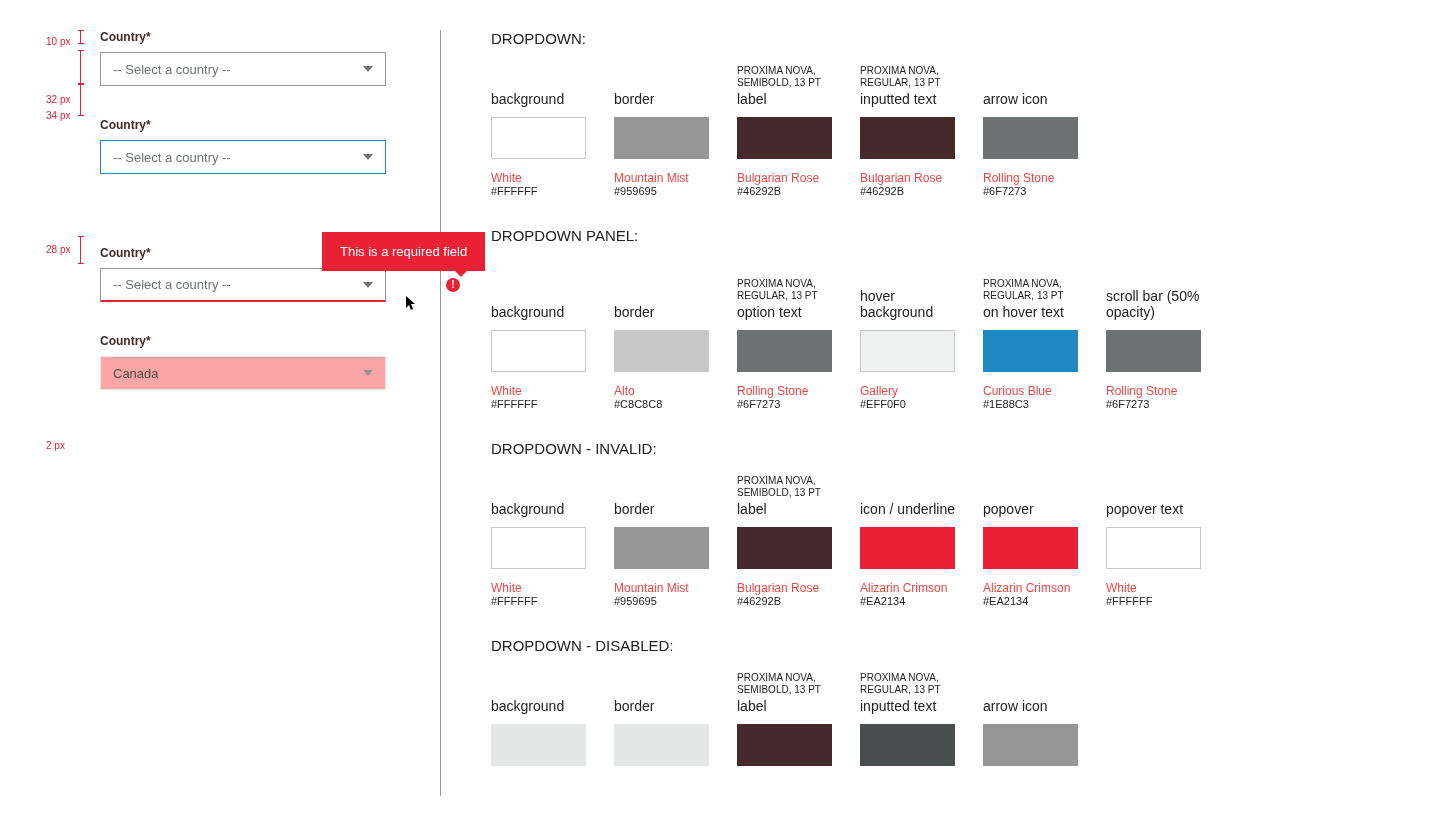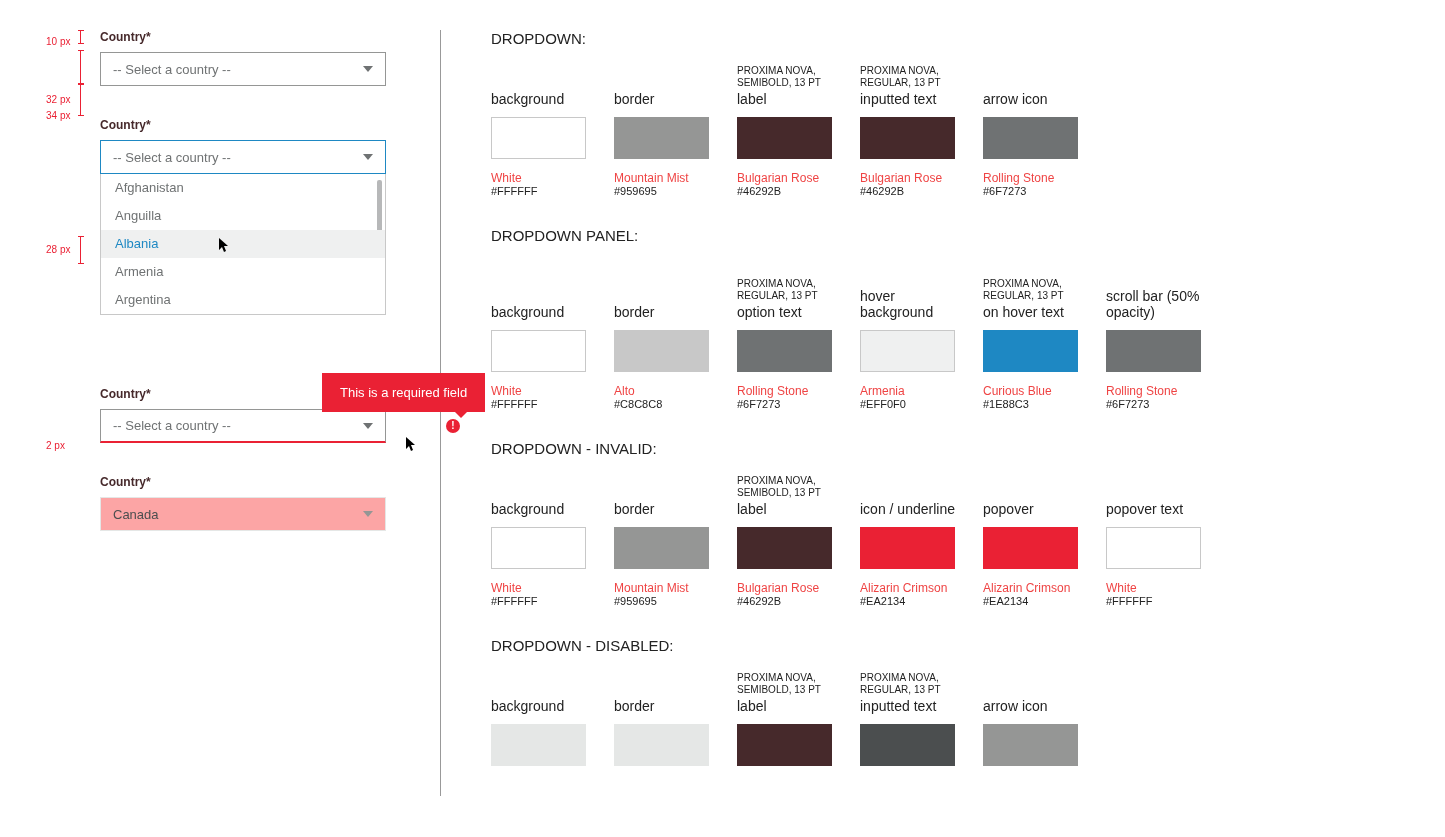--- a/index.html
+++ b/index.html
@@ -92,32 +92,20 @@
       </div>
 
       <div class="field" style="margin-bottom: 12px;">
         <label class="field-label">Country*</label>
         <div class="dd focused">
           <span>-- Select a country --</span>
           <svg class="chev" viewBox="0 0 10 6">
               <path d="M0 0 L5 6 L10 0 Z"></path>
             </svg>
         </div>
-        <div class="panel">
-          <div class="panel-scroll"></div>
-          <div id="options">
-              <div class="opt">Afghanistan</div>
-              <div class="opt">Anguilla</div>
-              <div class="opt hovered">Albania<span class="cursor-icon" style="left: 118px; top: 6px;"><svg viewBox="0 0 12 16">
-                    <path d="M0 0 L0 12 L3 9 L5 14 L7 13 L5 8 L9 8 Z" fill="#000"></path>
-                  </svg></span></div>
-              <div class="opt">Armenia</div>
-              <div class="opt">Argentina</div>
-            </div>
-        </div>
       </div>
 
       <div style="height:60px"></div>
 
       <div class="field">
         <div class="popover">
           <span>This is a required field</span>
         </div>
         <label class="field-label">Country*</label>
         <div class="dd invalid">
@@ -209,21 +197,21 @@
                 <div class="sw-meta">PROXIMA NOVA, REGULAR, 13 PT</div>
                 <div class="sw-label">option text</div>
                 <div class="sw-box" style="background: rgb(111, 114, 115);"></div>
                 <div class="sw-name">Rolling Stone</div>
                 <div class="sw-hex">#6F7273</div>
               </div>
               <div class="sw-item">
                 <div class="sw-meta"></div>
                 <div class="sw-label">hover background</div>
                 <div class="sw-box" style="background: rgb(239, 240, 240); border-color: rgb(200, 200, 200);"></div>
-                <div class="sw-name">Armenia</div>
+                <div class="sw-name">Gallery</div>
                 <div class="sw-hex">#EFF0F0</div>
               </div>
               <div class="sw-item">
                 <div class="sw-meta">PROXIMA NOVA, REGULAR, 13 PT</div>
                 <div class="sw-label">on hover text</div>
                 <div class="sw-box" style="background: rgb(30, 136, 195);"></div>
                 <div class="sw-name">Curious Blue</div>
                 <div class="sw-hex">#1E88C3</div>
               </div>
               <div class="sw-item">

